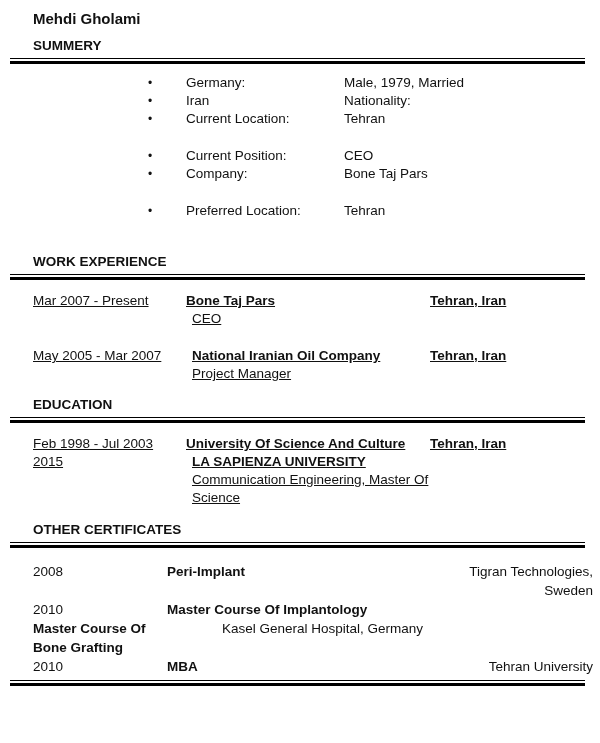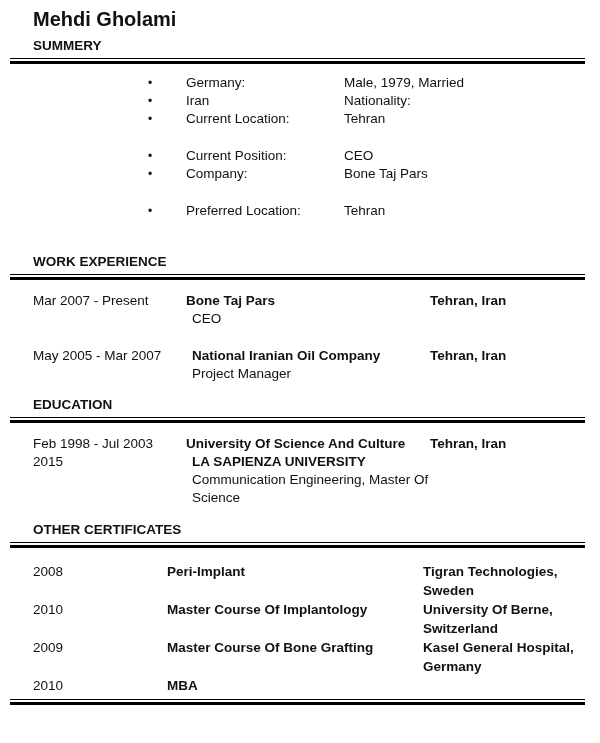--- a/index.html
+++ b/index.html
@@ -16,45 +16,45 @@
   }
   .bold { font-weight:bold; }
   .rule {
     margin-left:10px; margin-right:15px;
     height:2px;
     border-top:1px solid #000;
     border-bottom:3px solid #000;
   }
   
   .header { display:flex; justify-content:space-between; align-items:flex-start; padding:9px 8px 0 33px; }
-  .name { font-weight:bold; font-size:20px; line-height:20px; }
+  .name { font-weight:bold; font-size:15px; line-height:20px; }
   .contact { text-align:right; line-height:18px; }
   
   .section-heading { font-weight:bold; margin-left:33px; }
   .h-summary { margin-top:8px; }
   .r-summary { margin-top:3px; }
   .h-work { margin-top:33px; }
   .h-edu { margin-top:13px; }
   .h-cert { margin-top:14px; }
   .r-after-heading { margin-top:3px; }
   
   .summary-list { margin-top:10px; }
   .s-group + .s-group { margin-top:19px; }
   .s-row { display:grid; grid-template-columns:38px 158px auto; padding-left:148px; }
   .bullet { font-size:12px; }
   
-  .entries { margin-top:12px; }
+  .entries { margin-top:12px;text-decoration:underline; }
   .erow { display:grid; grid-template-columns:153px 244px auto; padding-left:33px; padding-right:7px; }
   .entry + .entry { margin-top:19px; }
   .sub { padding-left:6px; }
   
   .cert-table { margin-top:14px; }
   .crow { display:grid; grid-template-columns:134px 256px auto; padding-left:33px; padding-right:7px; line-height:19px; }
   .cert-course { font-weight:bold; }
-  .cert-org { font-weight:bold; text-align:left; }
+  .cert-org { font-weight:normal; text-align:right; }
   .r-cert-end { margin-top:4px; }
 </style>
 </head>
 <body>
 
 <div class="page">
 
   <div class="header">
     <div class="name">Mehdi Gholami</div>
   </div>
@@ -161,28 +161,27 @@
 
   <div class="cert-table">
     <div class="crow">
       <span>2008</span>
       <span class="cert-course">Peri-Implant</span>
       <span class="cert-org">Tigran Technologies, Sweden</span>
     </div>
     <div class="crow">
       <span>2010</span>
       <span class="cert-course">Master Course Of Implantology</span>
-      <span class="cert-org">University Of Berne, Switzerland</span>
     </div>
     <div class="crow">
-      <span>2009</span>
       <span class="cert-course">Master Course Of Bone Grafting</span>
       <span class="cert-org">Kasel General Hospital, Germany</span>
     </div>
     <div class="crow">
       <span>2010</span>
       <span class="cert-course">MBA</span>
+      <span class="cert-org">Tehran University</span>
     </div>
   </div>
 
   <div class="rule r-cert-end"></div>
 
 </div>
 
 </body></html>

